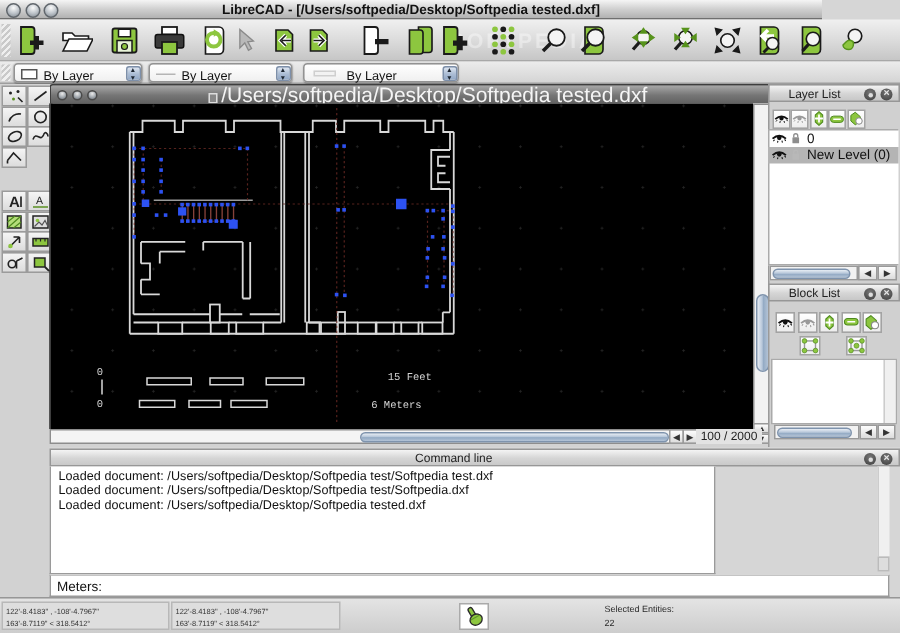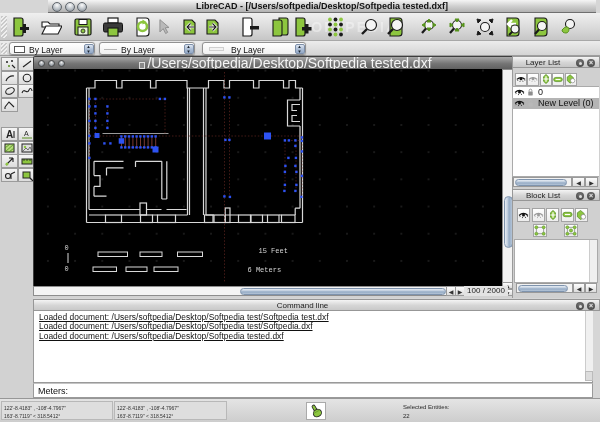--- a/index.html
+++ b/index.html
@@ -2,21 +2,21 @@
 <html><head>
 <meta charset="utf-8">
 <style>
 * { margin:0; padding:0; box-sizing:border-box; }
 html,body { width:600px; height:422px; overflow:hidden; font-family:"Liberation Sans", sans-serif; background:#d6d6d6; }
 .abs { position:absolute; }
 
 
 #titlebar { left:0; top:0; width:548px; height:13px;
   background:linear-gradient(#f5f5f5,#d0d0d0 50%,#b2b2b2);
-  border-bottom:1px solid #6f6f6f;margin-left:48px; }
+  border-bottom:1px solid #6f6f6f; }
 #titlebar .tl { width:100%; text-align:center; font-size:9px; font-weight:bold; color:#111; line-height:13px; }
 .mc { position:absolute; top:1.5px; width:10px; height:10px; border-radius:50%;
   background:radial-gradient(circle at 50% 28%, #fbfbfb, #bfc5cb 52%, #7d858d);
   border:1px solid #60666c; }
 
 
 #tb1 { left:0; top:13px; width:600px; height:28px;
   background:linear-gradient(#f0f0f0,#dadada 55%,#c6c6c6), repeating-linear-gradient(0deg,#00000006 0 1px,transparent 1px 2px);
   border-bottom:1px solid #a8a8a8; }
 #tb2 { left:0; top:41px; width:600px; height:15px;
@@ -65,22 +65,22 @@
 .dock1, .dock2 { position:absolute; width:8px; height:8px; border-radius:50%;
   background:radial-gradient(circle at 50% 35%, #777, #3c3c3c); }
 .dock1:before { content:""; position:absolute; left:2.5px; top:2.5px; width:3px; height:3px; border-radius:50%; background:#ddd; }
 .dock2:before { content:"\D7"; position:absolute; left:0; top:0; width:8px; text-align:center; font-size:7px; line-height:8px; color:#e8e8e8; font-weight:bold; }
 .lrow { position:absolute; left:512px; width:87px; height:10.5px; font-size:9px; color:#111; }
 
 
 #cmdhdr { left:33px; top:299px; width:567px; height:12px; padding-right:28px;
   background:linear-gradient(#f4f4f4,#d5d5d5 55%,#c9c9c9); border:1px solid #979797;
   text-align:center; font-size:8px; color:#222; line-height:11px; }
-#cmdtxt { left:33px; top:311px; width:560px; height:72px; background:#fff; border:1px solid #9a9a9a; border-top:none;
-  font-size:8.4px; color:#111; padding:2px 0 0 5px; line-height:9.3px; letter-spacing:0.05px;text-decoration:underline; }
+#cmdtxt { left:33px; top:311px; width:444px; height:72px; background:#fff; border:1px solid #9a9a9a; border-top:none;
+  font-size:8.4px; color:#111; padding:2px 0 0 5px; line-height:9.3px; letter-spacing:0.05px; }
 #cmdline { left:33px; top:383px; width:560px; height:15px; background:#fff; border:1px solid #9a9a9a; border-top:1px solid #c4c4c4;
   font-size:9px; color:#111; padding-left:4px; line-height:14px; }
 
 
 #status { left:0; top:398px; width:600px; height:24px; background:linear-gradient(#e4e4e4,#cdcdcd); border-top:1px solid #979797; }
 .coord { position:absolute; top:2px; height:19px; background:#dedede; border:1px solid #b8b8b8;
   font-size:5px; color:#333; line-height:8.5px; padding:1.5px 0 0 2px; white-space:nowrap; }
 </style>
 </head>
 <body>

